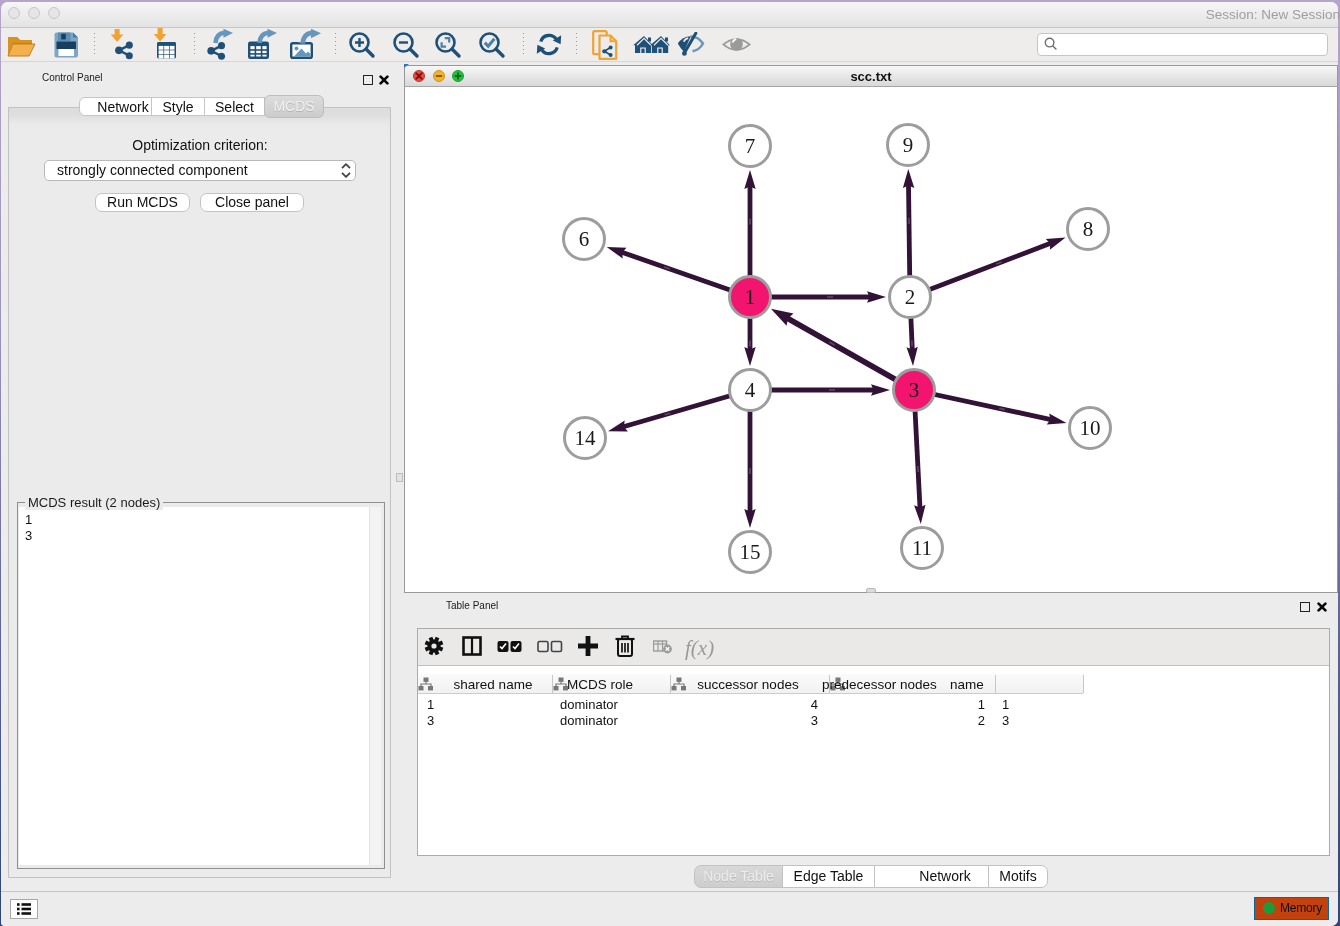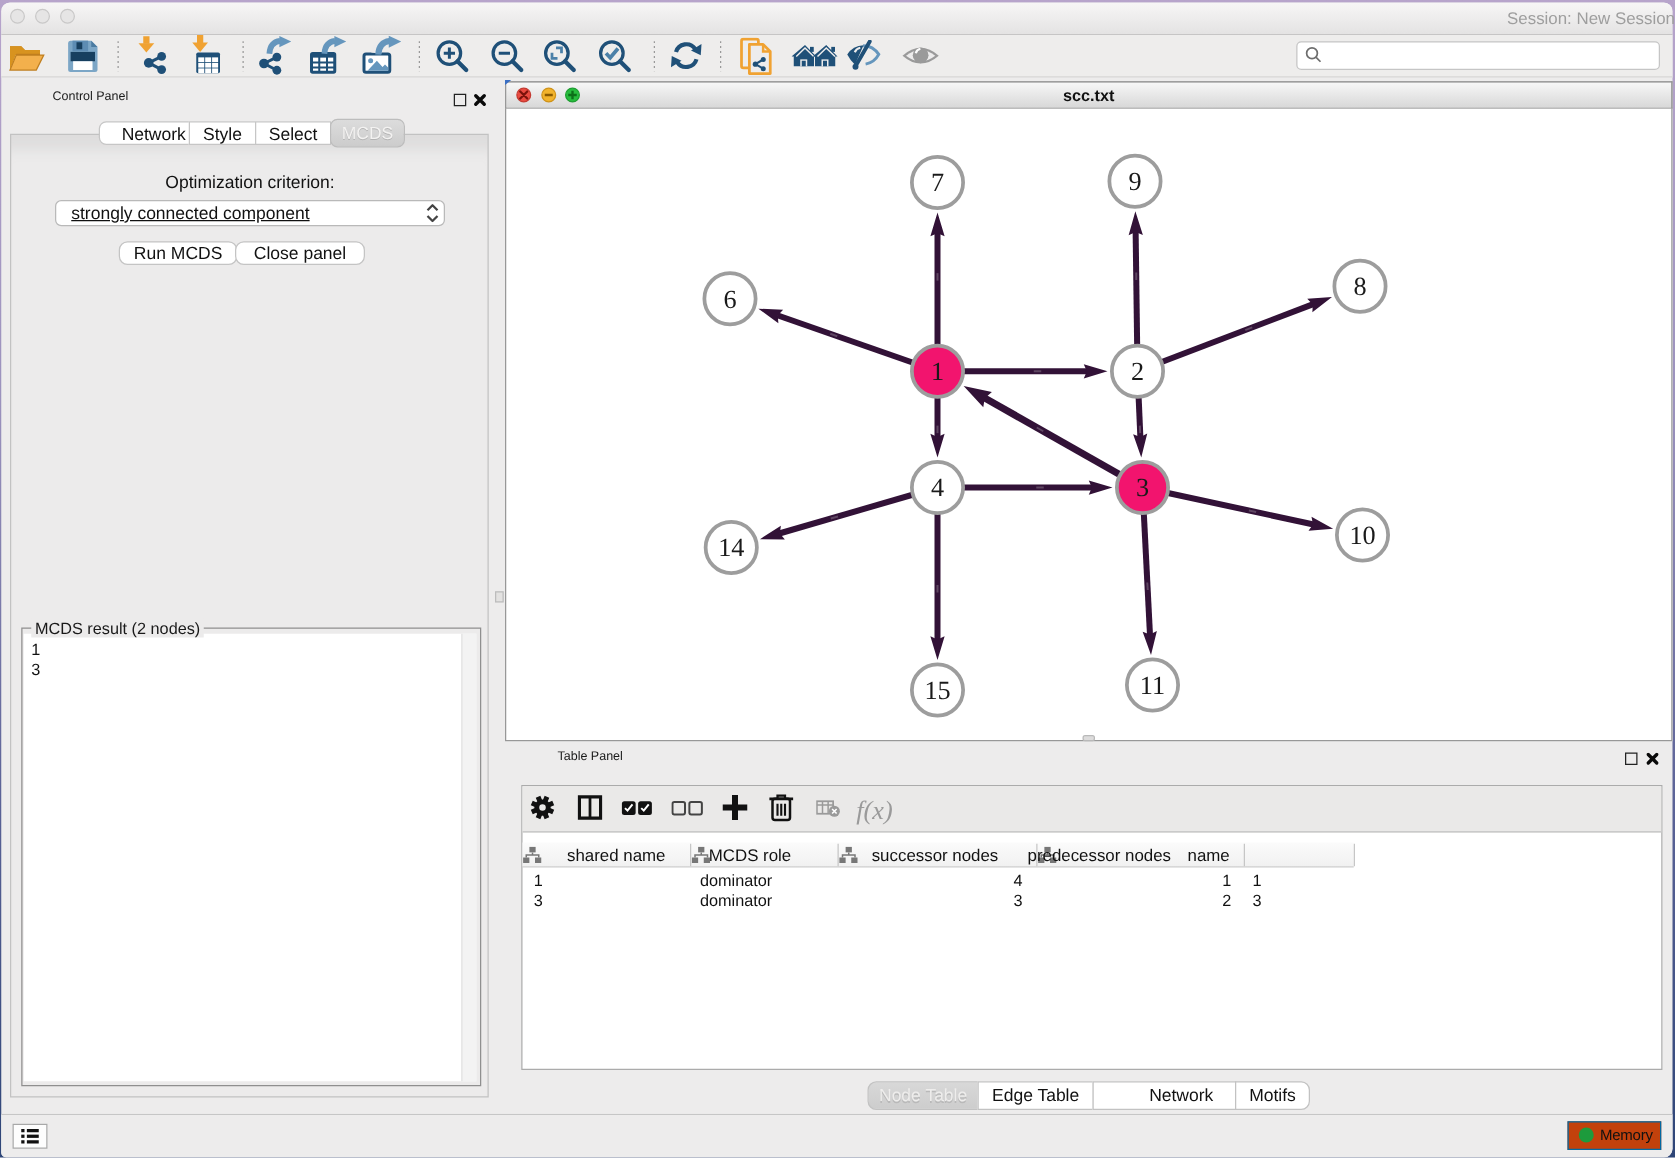--- a/index.html
+++ b/index.html
@@ -13,21 +13,21 @@
 
 #toolbar{left:1px;top:28px;width:1337px;height:34px;background:#eeedec;border-bottom:1px solid #d7d6d5;box-sizing:border-box;}
 .tsep{top:33px;height:24px;width:1px;background-image:repeating-linear-gradient(180deg,#999 0,#999 1.2px,transparent 1.2px,transparent 4px);}
 #search{left:1037px;top:33px;width:289px;height:21px;background:#fff;border:1px solid #c5c5c5;border-radius:4px;}
 
 .phead{font-size:10px;color:#1a1a1a;margin-left:27px;}
 #cp-pane{left:8px;top:107px;width:383px;height:771px;background:#ecebeb;border:1px solid #c2c2c2;box-sizing:border-box;box-shadow:inset 0 20px 10px -8px #dedddd;}
 .tab{top:97px;height:19px;background:#fff;border:1px solid #c6c6c6;box-sizing:border-box;text-align:center;font-size:14px;color:#111;line-height:18px;}
 #tab-mcds{left:264px;top:95px;width:60px;height:23px;background:linear-gradient(#dcdcdc,#cccccc);border:1px solid #bdbdbd;border-radius:6px;color:#f3f2f1;text-shadow:0 1px 0 #b3b3b3;line-height:21px;font-size:14px;text-align:center;box-sizing:border-box;}
 #optlabel{left:9px;top:137px;width:382px;text-align:center;font-size:14px;color:#111;}
-#dropdown{left:44px;top:160px;width:312px;height:21px;background:#fff;border:1px solid #b9b9b9;border-radius:5px;box-sizing:border-box;font-size:14px;line-height:19px;color:#111;text-decoration:underline;}
+#dropdown{left:44px;top:160px;width:312px;height:21px;background:#fff;border:1px solid #b9b9b9;border-radius:5px;box-sizing:border-box;font-size:14px;line-height:19px;color:#111;}
 .btn{height:19px;background:#fff;border:1px solid #c4c4c4;border-radius:7px;box-sizing:border-box;font-size:14px;line-height:17px;text-align:center;color:#111;top:193px;}
 #resbox{left:17px;top:502px;width:366px;height:365px;border:1px solid #8f8f8f;}
 #reslabel{left:25px;top:495px;background:#ecebeb;padding:0 3px;font-size:13px;color:#1a1a1a;}
 #reslist{left:19px;top:507px;width:362px;height:358px;background:#fff;font-size:13px;color:#111;}
 #resscroll{left:369px;top:507px;width:12px;height:358px;background:#f3f3f3;border-left:1px solid #e2e2e2;box-sizing:border-box;}
 
 #netwin{left:404px;top:65px;width:934px;height:528px;border:1px solid #989898;box-sizing:border-box;background:#fff;}
 #nettitle{left:404px;top:65px;width:934px;height:22px;background:linear-gradient(#f7f7f7,#d8d8d8);border:1px solid #989898;border-bottom:1px solid #a6a6a6;box-sizing:border-box;}
 .tfl{width:12px;height:12px;border-radius:50%;top:70px;}
 #nettitle-text{left:404px;top:69px;width:934px;text-align:center;font-size:13px;font-weight:bold;color:#111;}
@@ -203,21 +203,21 @@
 <div class="tab abs" style="left:151px;width:54px;">Style</div>
 <div class="tab abs" style="left:204px;width:61px;">Select</div>
 <div id="tab-mcds" class="abs">MCDS</div>
 <div id="optlabel" class="abs">Optimization criterion:</div>
 <div id="dropdown" class="abs"><span style="padding-left:12px;">strongly connected component</span></div>
 <svg class="abs" style="left:340px;top:163px;" width="12" height="15" viewBox="0 0 12 15">
     <path d="M2 5.2 L6 1.2 L10 5.2" fill="none" stroke="#444" stroke-width="1.8" stroke-linejoin="round"></path>
     <path d="M2 9.8 L6 13.8 L10 9.8" fill="none" stroke="#444" stroke-width="1.8" stroke-linejoin="round"></path>
   </svg>
 <div class="btn abs" style="left:95px;width:95px;">Run MCDS</div>
-<div class="btn abs" style="left:188px;width:104px;">Close panel</div>
+<div class="btn abs" style="left:200px;width:104px;">Close panel</div>
 <div id="resbox" class="abs"></div>
 <div id="reslist" class="abs">
     <div style="padding:5px 0 0 6px;line-height:16px;">1<br>3</div>
   </div>
 <div id="resscroll" class="abs"></div>
 <div id="reslabel" class="abs">MCDS result (2 nodes)</div>
 
 <div id="netwin" class="abs"></div>
 <div id="nettitle" class="abs"></div>
 <div class="tfl abs" style="left:413px;background:#ea4b41;border:1px solid #c43a31;box-sizing:border-box;"></div>

